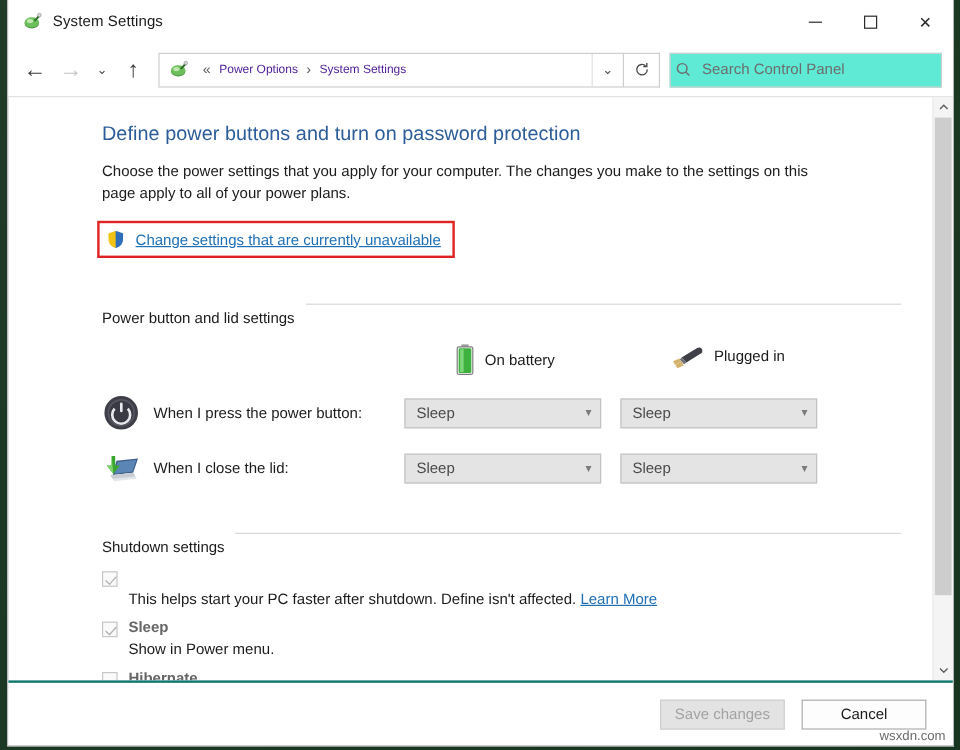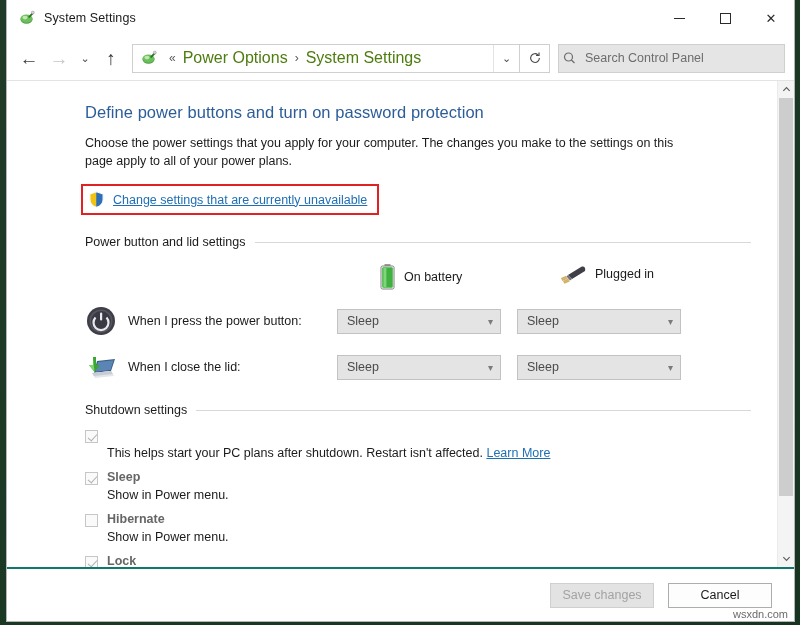--- a/index.html
+++ b/index.html
@@ -97,21 +97,21 @@
     width: 16px; height: 16px;
     margin: 0 7px 0 8px;
     flex: 0 0 auto;
   }
   .crumb-sep {
     color: #5a5a5a; font-size: 12px;
     padding: 0 5px;
     flex: 0 0 auto;
   }
   .crumb {
-    font-size: 16px; color: #4d7c0f;
+    font-size: 10px; color: #4c1d95;
     padding: 1px 2px;
     white-space: nowrap;
     flex: 0 0 auto;
   }
   #addr-spacer { flex: 1 1 auto; min-width: 0; }
   #addr-drop {
     width: 26px; height: 27px;
     display:flex; align-items:center; justify-content:center;
     border-left: 1px solid #e2e2e2;
     flex: 0 0 auto;
@@ -120,21 +120,21 @@
     width: 30px; height: 29px;
     border: 1px solid #cfcfcf;
     border-left: none;
     display: flex; align-items: center; justify-content: center;
     background: #fff;
     flex: 0 0 auto;
   }
   #searchbox {
     width: 227px; height: 29px;
     border: 1px solid #cfcfcf;
-    background: #e5e5e5;
+    background: #5eead4;
     display: flex; align-items: center;
     margin-left: 8px;
     flex: 0 0 auto;
   }
   #search-ph {
     font-size: 12.5px; color: #6d6d6d;
     margin-left: 4px;
   }
 
   
@@ -188,20 +188,21 @@
   .group {
     display: flex;
     align-items: center;
     margin-top: 20px;
   }
   .group-label {
     font-size: 12.5px;
     color: #1b1b1b;
     white-space: nowrap;
     padding-right: 9px;
+    margin-top: 23px;
   }
   .group-rule {
     flex: 1 1 auto;
     height: 1px;
     background: #d8d8d8;
   }
 
   
   #col-headers {
     display: flex;
@@ -533,21 +534,21 @@
         <span class="group-label">Shutdown settings</span>
         <span class="group-rule"></span>
       </div>
 
       <div>
 
         <div class="chk-row">
           <span class="cbox checked"></span>
         </div>
         <div class="chk-sub">
-          <span>This helps start your PC plans after shutdown. Restart isn't affected.</span>
+          <span>This helps start your PC faster after shutdown. Define isn't affected.</span>
           <span class="inline-link">Learn More</span>
         </div>
 
         <div class="chk-row tight">
           <span class="cbox checked"></span>
           <span class="chk-title">Sleep</span>
         </div>
         <div class="chk-sub">Show in Power menu.</div>
 
         <div class="chk-row tight">

